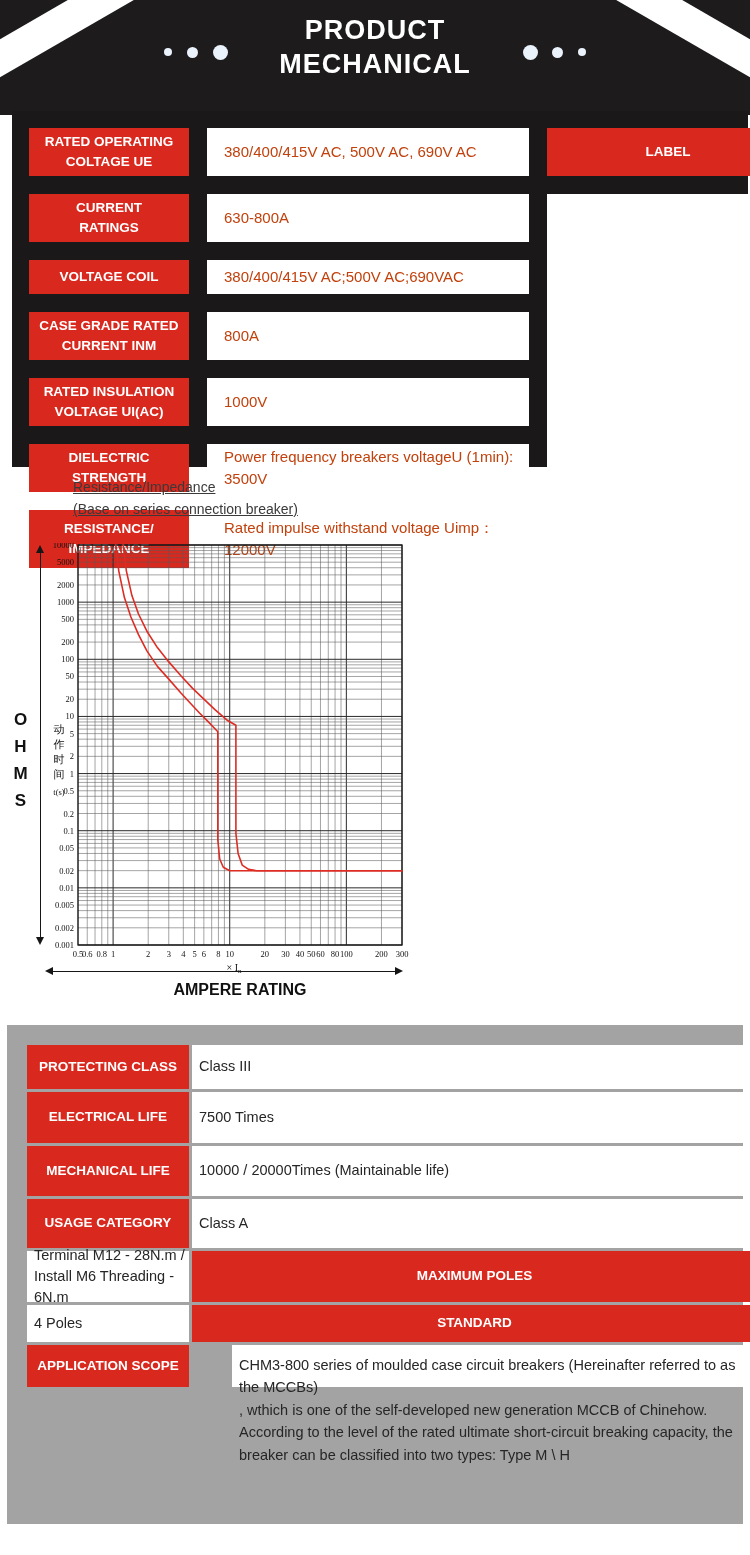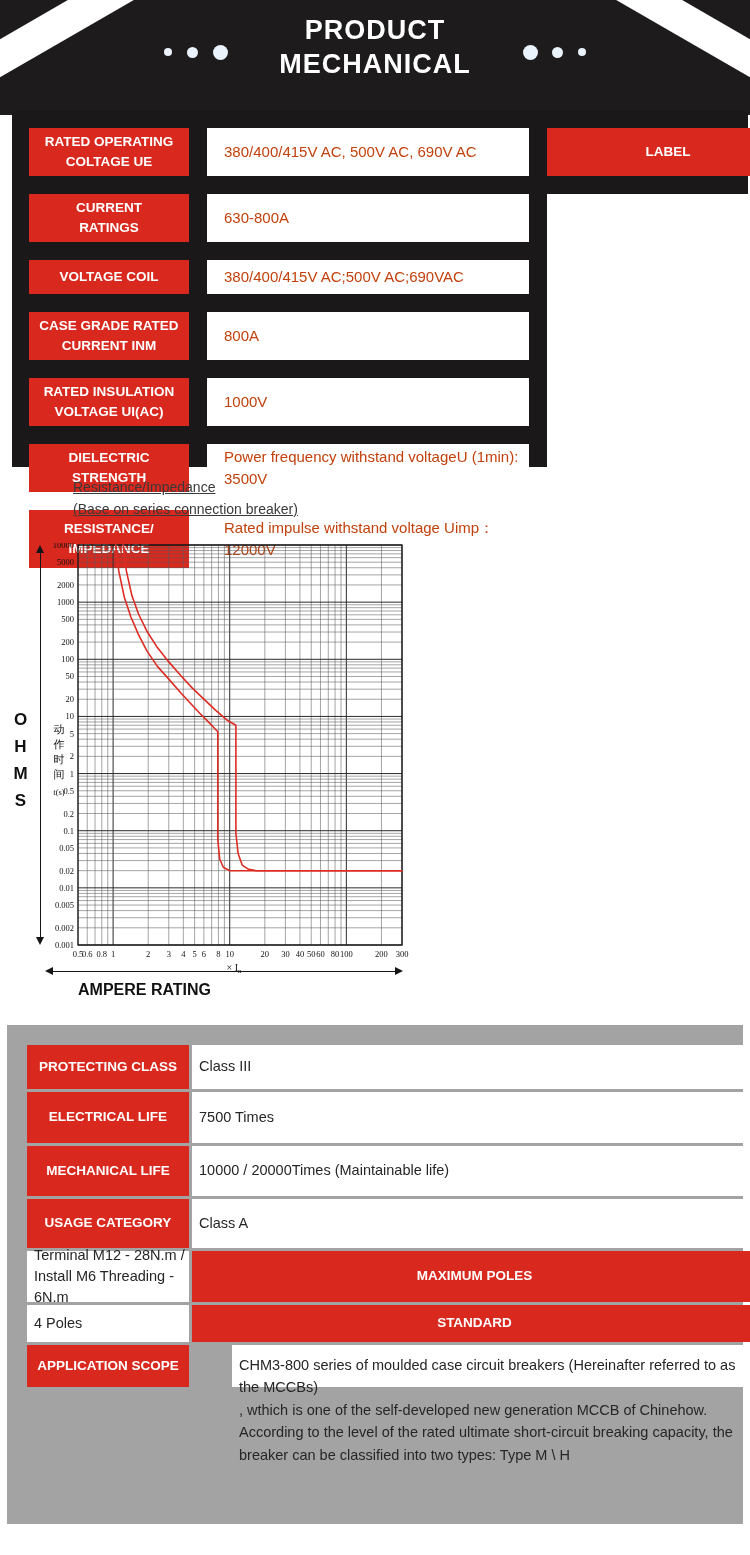--- a/index.html
+++ b/index.html
@@ -44,21 +44,21 @@
         border:4px solid transparent;border-bottom:8px solid #161616;}
   .ohms-arrow::after{content:"";position:absolute;left:-5px;bottom:-7px;
         border:4px solid transparent;border-top:8px solid #161616;}
   .ohms-label{position:absolute;left:10px;top:710px;width:30px;color:#111;font-weight:bold;font-size:17px;
         writing-mode:vertical-lr;text-orientation:upright;letter-spacing:8px;text-align:center;}
   .ampere-arrow{position:absolute;left:48px;top:971px;width:352px;height:0;border-top:1.5px solid #161616;}
   .ampere-arrow::before{content:"";position:absolute;left:-7px;top:-5px;
         border:4.5px solid transparent;border-right:8px solid #161616;}
   .ampere-arrow::after{content:"";position:absolute;right:-7px;top:-5px;
         border:4.5px solid transparent;border-left:8px solid #161616;}
-  .ampere-label{position:absolute;left:78px;top:981px;width:324px;color:#111;
+  .ampere-label{position:absolute;left:78px;top:981px;width:324px;text-align:center;color:#111;
         font-weight:bold;font-size:16px;}
 </style>
 </head>
 <body>
 
 <div class="page">
 
   <div class="banner">
     <div class="stripe left"></div>
     <div class="stripe right"></div>
@@ -86,21 +86,21 @@
     <div class="red-cell">VOLTAGE COIL</div>
     <div class="val-cell">380/400/415V AC;500V AC;690VAC</div>
     <div class="red-cell">CASE GRADE RATED
 CURRENT INM</div>
     <div class="val-cell">800A</div>
     <div class="red-cell">RATED INSULATION
 VOLTAGE UI(AC)</div>
     <div class="val-cell">1000V</div>
     <div class="red-cell">DIELECTRIC
 STRENGTH</div>
-    <div class="val-cell">Power frequency withstand voltageU (1min):
+    <div class="val-cell">Power frequency breakers voltageU (1min):
 3500V</div>
     <div class="red-cell">RESISTANCE/
 IMPEDANCE</div>
     <div class="val-cell">Rated impulse withstand voltage Uimp：
 12000V</div>
 
     <div class="label-col-body"></div>
   </div>
 
   <div class="captions">

